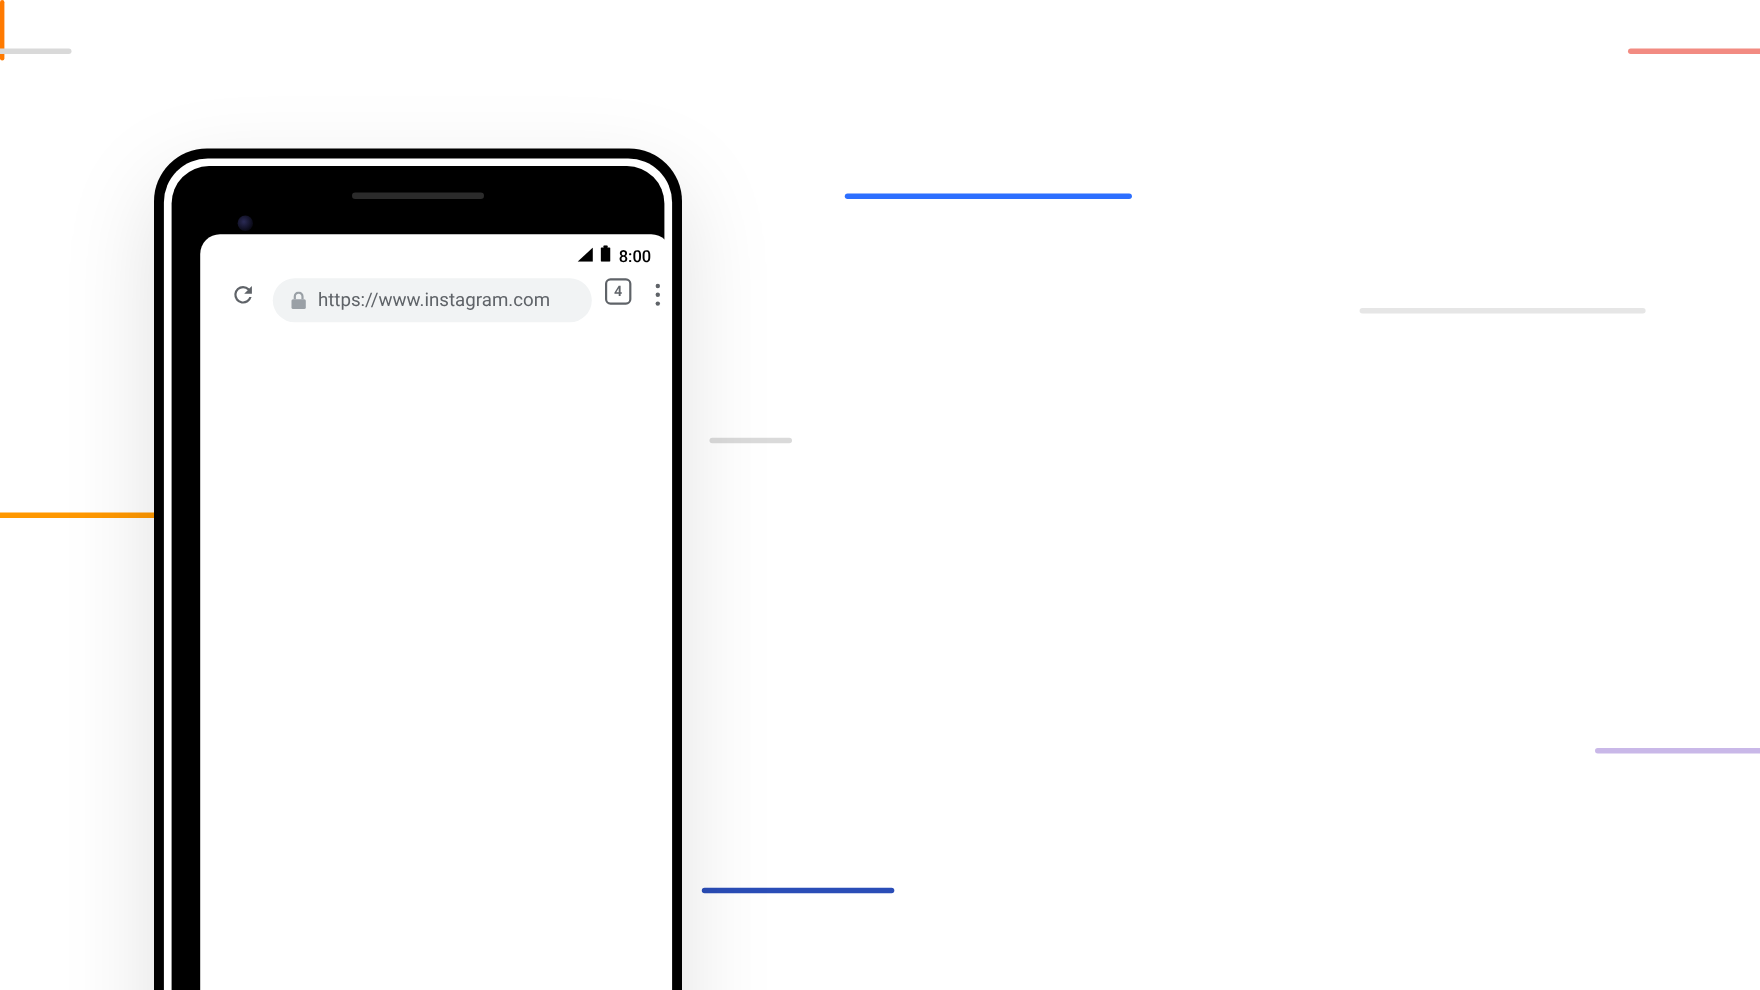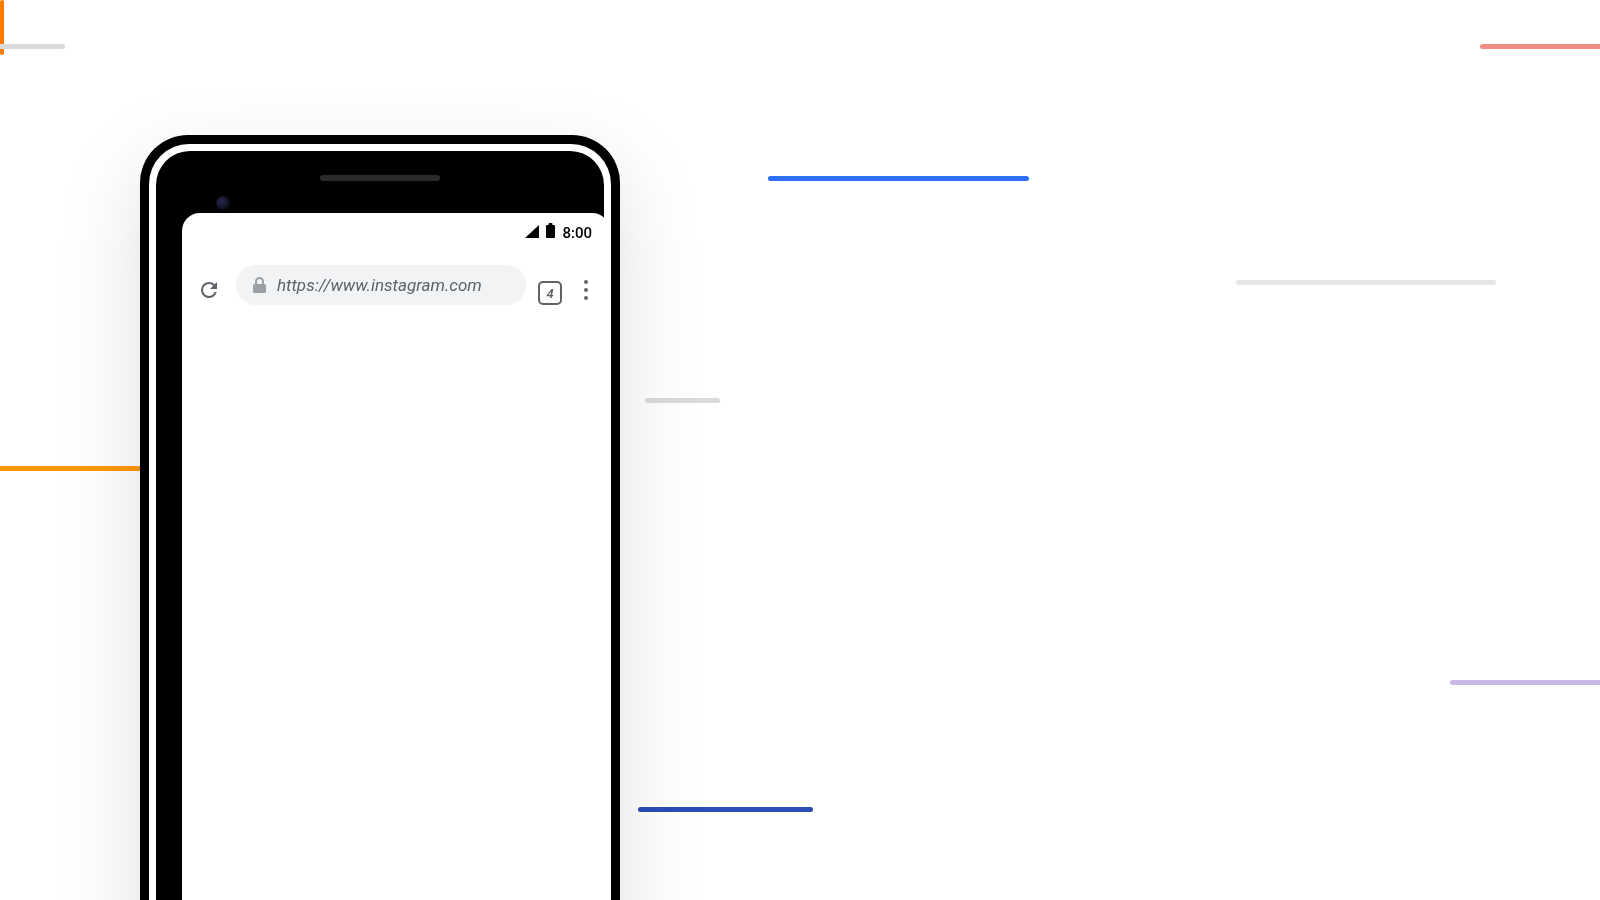--- a/index.html
+++ b/index.html
@@ -30,21 +30,21 @@
   .speaker { position:absolute; left:50%; top:24px; transform:translateX(-50%); width:120px; height:6px; background:#2b2b2b; border-radius:3px; }
   .camera  { position:absolute; left:60px; top:45px; width:14px; height:14px; background:radial-gradient(circle at 40% 40%, #2a2a55 0%, #0a0a18 70%); border-radius:50%; }
   .screen { position:absolute; left:26px; top:62px; width:428px; height:810px; background:#fff; border-radius:18px 18px 0 0; overflow:hidden; }
 
   
   .statusbar { position:absolute; top:10px; right:18px; display:flex; align-items:flex-end; gap:7px; font-size:15px; font-weight:500; color:#000; }
   .signal-icon { display:inline-block; }
   .battery-icon { display:inline-block; }
 
   
-  .toolbar { position:absolute; left:0; top:40px; width:100%; height:52px; display:flex; align-items:flex-end; padding:0 12px; gap:12px;font-style:italic; }
+  .toolbar { position:absolute; left:12px; top:40px; width:100%; height:52px; display:flex; align-items:flex-start; padding:0 12px; gap:12px; }
   .reload-btn { width:30px; height:30px; display:flex; align-items:center; justify-content:center; color:#5f6368; cursor:pointer;}
   .omnibox { flex:1; height:40px; background:#f1f3f4; border-radius:20px; display:flex; align-items:center; padding:0 16px; gap:10px; color:#5f6368; font-size:17px; cursor:text;}
   .omnibox .url-text { color:#5f6368; white-space:nowrap; overflow:hidden; }
   .tabs-btn { width:24px; height:24px; border:2.2px solid #5f6368; border-radius:5px; display:flex; align-items:center; justify-content:center; font-size:13px; font-weight:600; color:#5f6368; cursor:pointer;}
   .menu-btn { width:24px; height:30px; display:flex; flex-direction:column; align-items:center; justify-content:center; gap:4px; cursor:pointer;}
   .menu-btn span { width:4px; height:4px; background:#5f6368; border-radius:50%; }
 </style>
 </head>
 <body>
 

